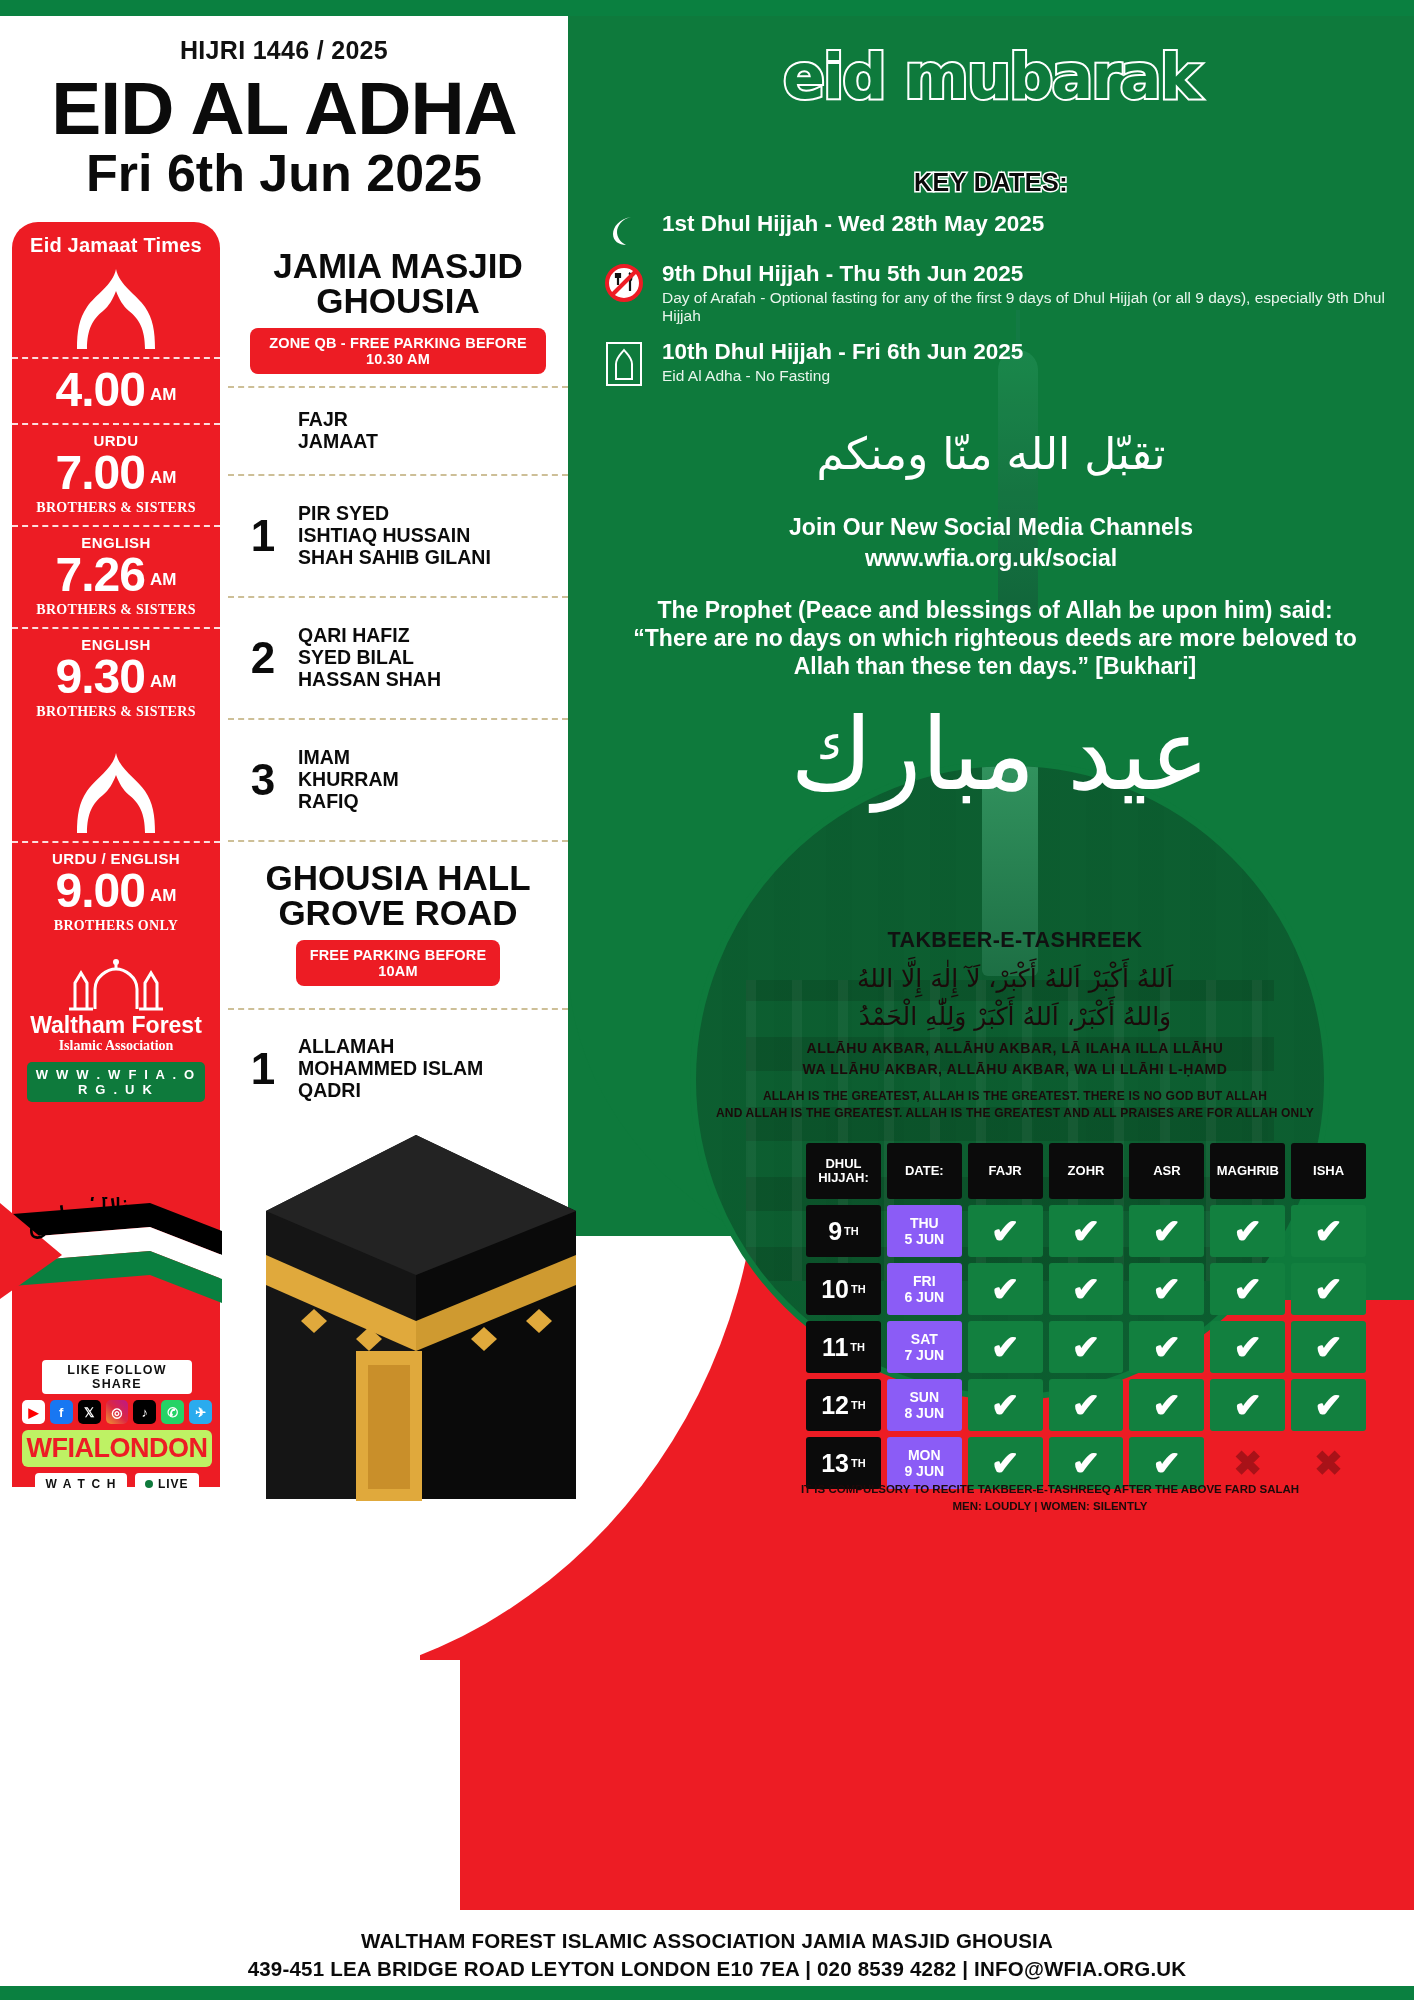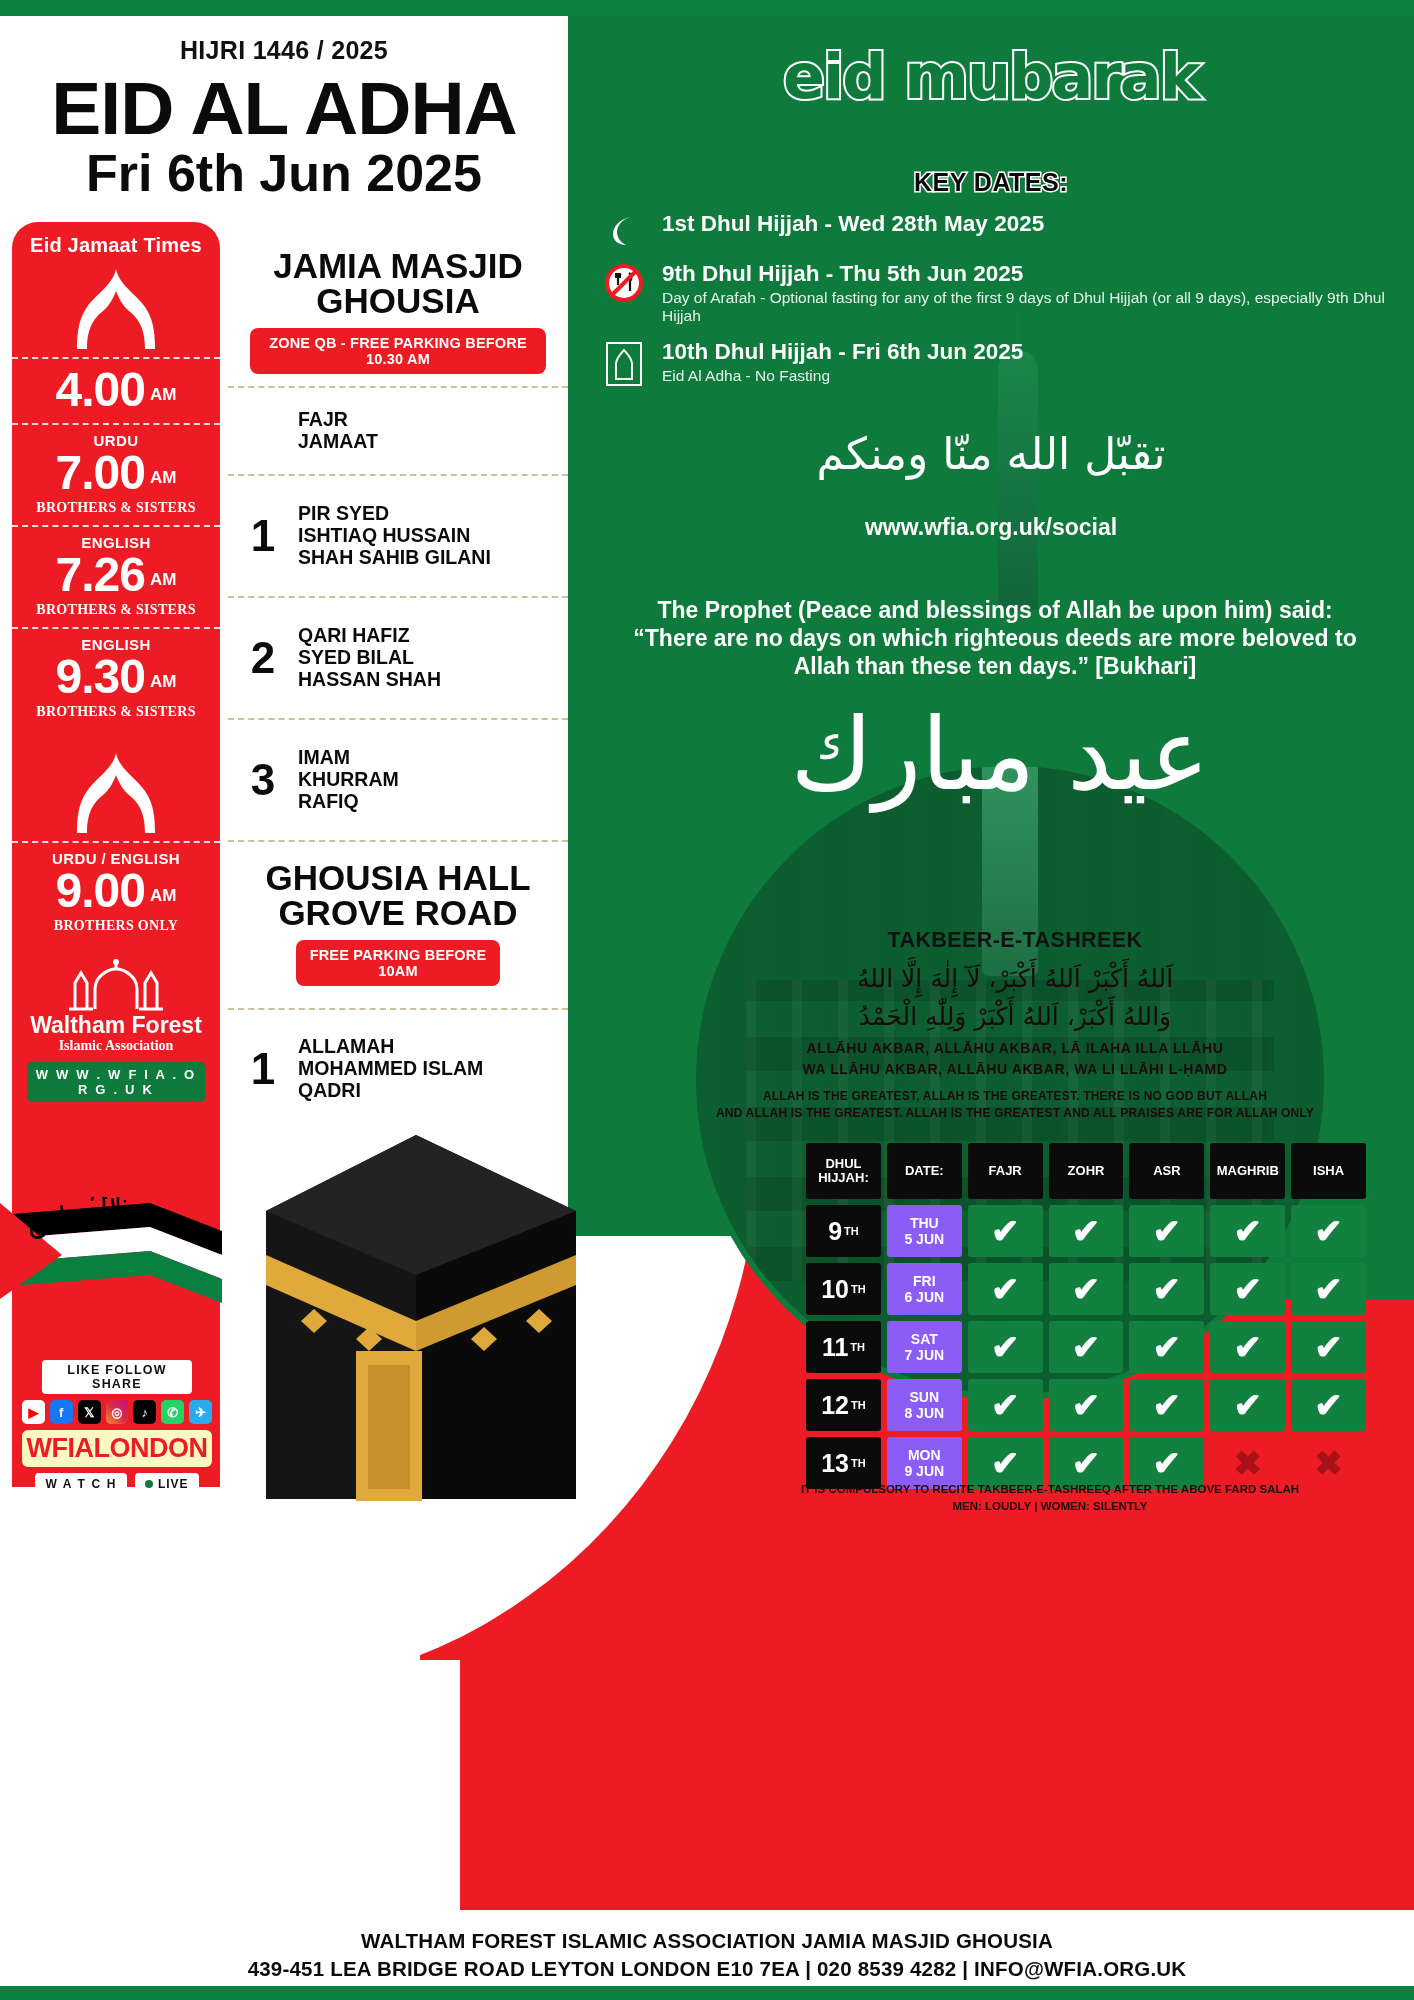--- a/index.html
+++ b/index.html
@@ -87,21 +87,21 @@
   .wf-name{ font-size:23px; font-weight:900; line-height:1; margin-top:3px;}
   .wf-sub{ font-size:14px; font-weight:700; font-family:"Liberation Serif",serif; margin-top:1px;}
   .wf-url{ margin:8px auto 0; width:178px; background:#0e7a3c; color:#fff; border-radius:5px;
            font-size:13px; font-weight:800; letter-spacing:2.2px; padding:5px 0; }
   
   .pal{ position:absolute; left:0; top:1197px; width:222px; height:110px; z-index:26; overflow:hidden;}
   .social-box{ position:absolute; left:22px; top:1360px; width:190px; z-index:26; text-align:center;}
   .lfs{ background:#fff; color:#111; font-size:12.5px; font-weight:900; letter-spacing:1.2px; border-radius:4px; padding:3px 0; width:150px; margin:0 auto;}
   .icons{ display:flex; justify-content:center; gap:5px; margin-top:6px;}
   .icons span{ width:24px;height:24px;border-radius:5px;display:flex;align-items:center;justify-content:center;font-size:13px;font-weight:900;color:#fff;}
-  .wfialondon{ margin-top:6px; background:#fef9c3; color:#ed1c24; font-weight:900; font-size:27px; letter-spacing:-.5px; border-radius:6px; padding:3px 0;}
+  .wfialondon{ margin-top:6px; background:#bef264; color:#ed1c24; font-weight:900; font-size:27px; letter-spacing:-.5px; border-radius:6px; padding:3px 0;}
   .wl-row{ display:flex; gap:8px; justify-content:center; margin-top:6px;}
   .wl-chip{ background:#fff; color:#111; font-size:12px; font-weight:900; letter-spacing:1.6px; border-radius:4px; padding:4px 10px;}
   .wl-live{ background:#fff; color:#111; font-size:12px; font-weight:900; letter-spacing:1px; border-radius:4px; padding:4px 10px; display:flex;align-items:center;gap:5px;}
   .live-dot{ width:8px;height:8px;border-radius:50%;background:#0e7a3c;display:inline-block;}
 
   
   .mid{ position:absolute; left:228px; top:222px; width:340px; z-index:21; }
   .masjid-name{ text-align:center; font-size:35px; font-weight:900; line-height:1.0; color:#0b0b0b; padding-top:26px;}
   .park-pill{ margin:10px auto 0; background:#ed1c24; color:#fff; border-radius:8px;
       font-size:14.5px; font-weight:800; letter-spacing:.2px; text-align:center; padding:7px 6px; width:296px;}
@@ -408,20 +408,21 @@
     <div>
       <div class="kd-t">10th Dhul Hijjah - Fri 6th Jun 2025</div>
       <div class="kd-s">Eid Al Adha - No Fasting</div>
     </div>
   </div>
 </div>
 
 <div class="arabic-dua">تقبّل الله منّا ومنكم</div>
 
 <div class="social-join">
+  <div>Join Our New Social Media Channels</div>
   <div>www.wfia.org.uk/social</div>
 </div>
 
 <div class="hadith">The Prophet (Peace and blessings of Allah be upon him) said: “There are no days on which righteous deeds are more beloved to Allah than these ten days.” [Bukhari]</div>
 
 <div class="eid-calig">عيد مبارك</div>
 
 <div class="takbeer-title">TAKBEER-E-TASHREEK</div>
 <div class="takbeer-ar">
   <div>اَللهُ أَكْبَرْ اَللهُ أَكْبَرْ، لَآ إِلٰهَ إِلَّا اللهُ</div>

